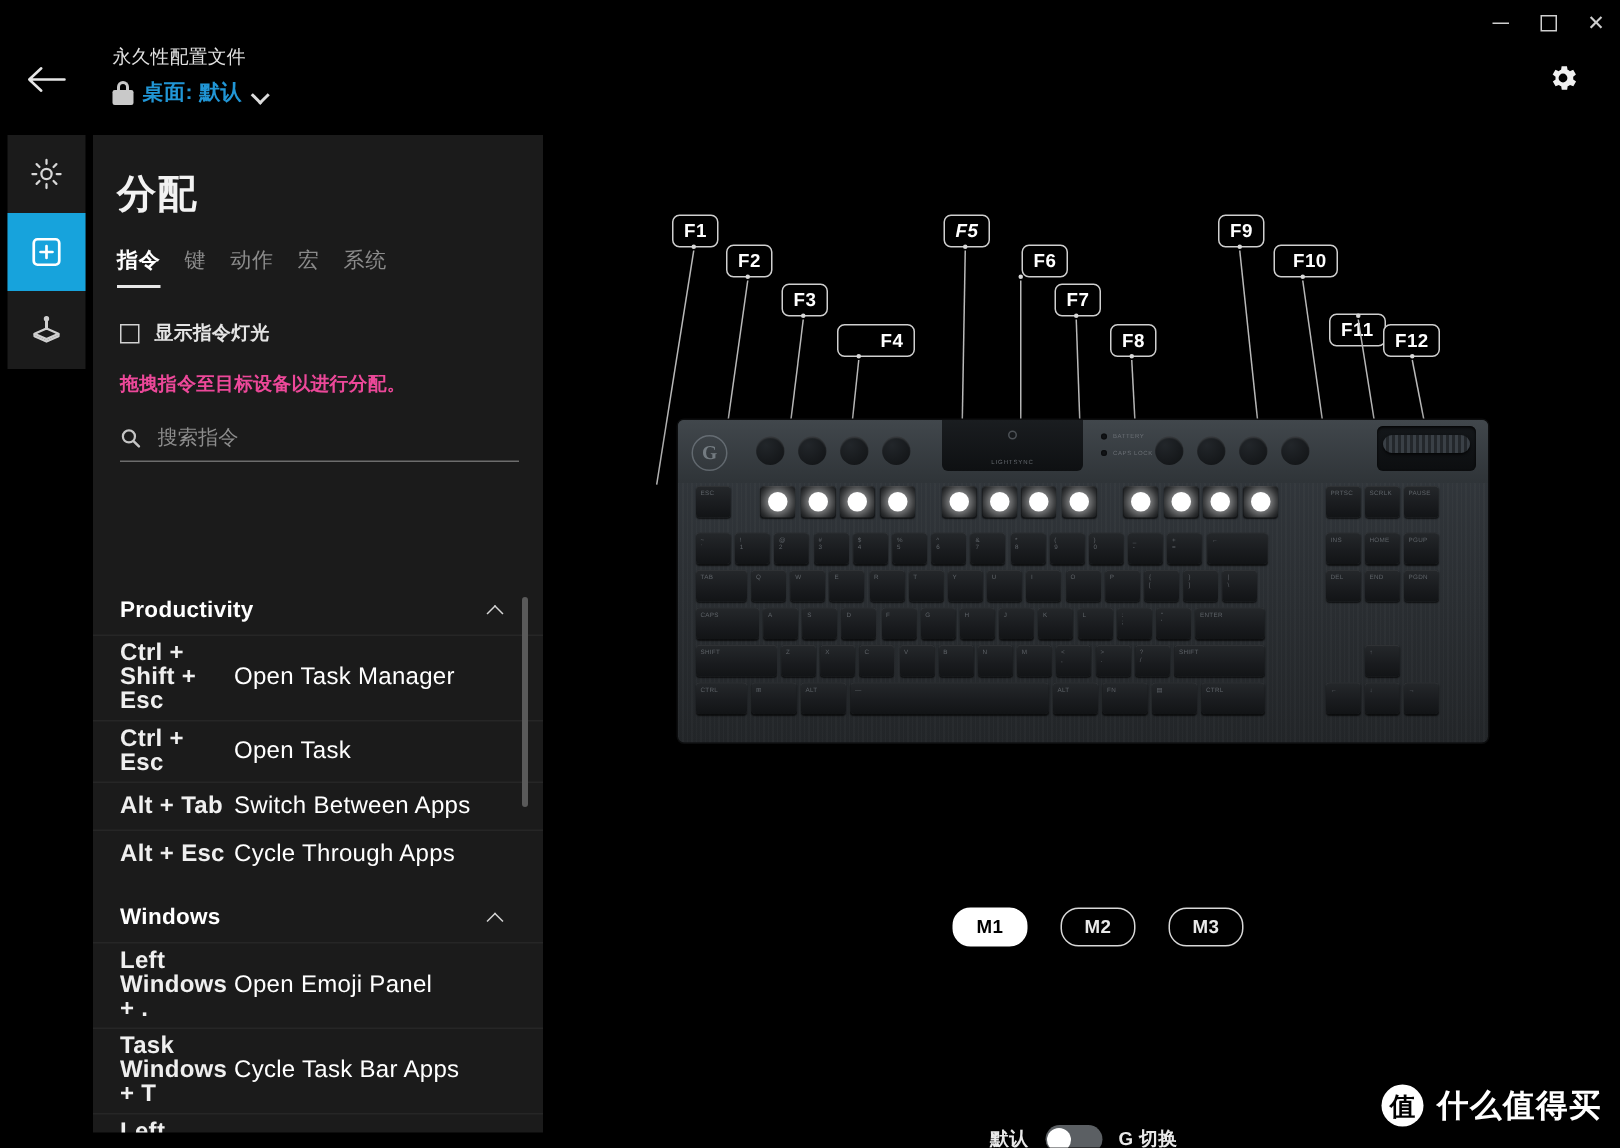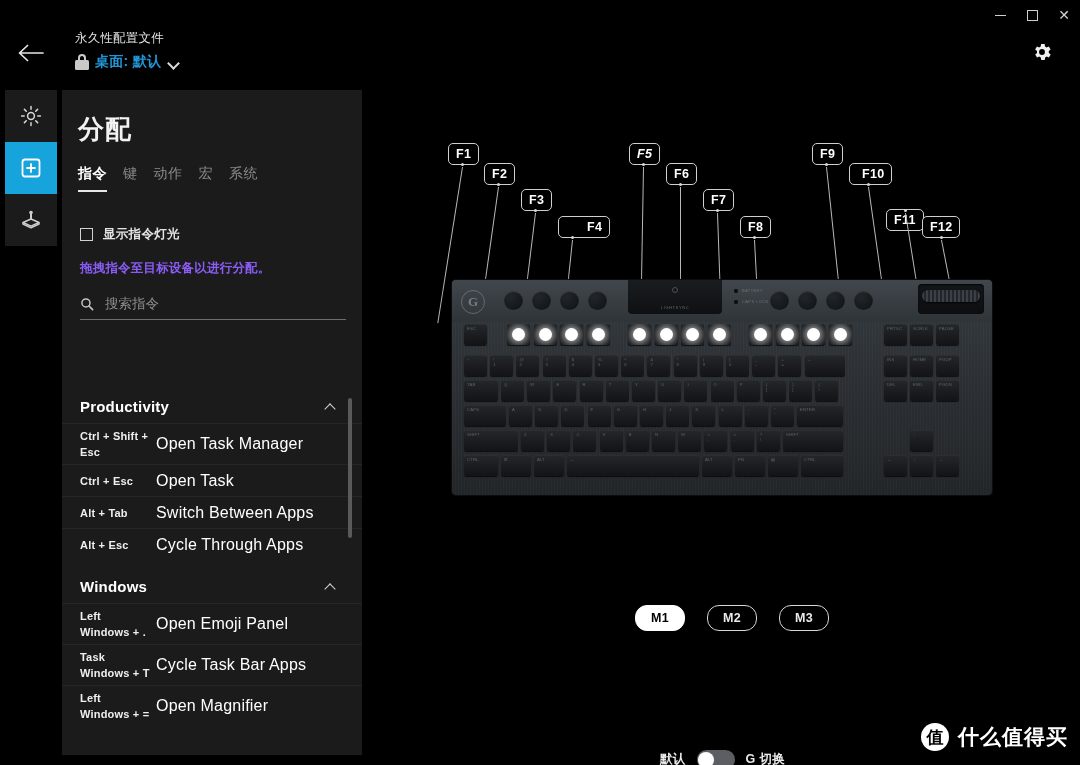--- a/index.html
+++ b/index.html
@@ -44,42 +44,42 @@
 
   
   .panel{position:absolute;left:62px;top:90px;width:300px;height:665px;
          background:#1b1b1b;box-sizing:border-box;overflow:hidden;}
   .panel-title{font-size:26px;font-weight:bold;color:#f2f2f2;margin:22px 0 0 16px;letter-spacing:1px;}
 
   .tabs{display:flex;gap:16px;margin:18px 0 0 16px;}
   .tab{font-size:14px;color:#8b8b8b;padding-bottom:7px;cursor:pointer;letter-spacing:.5px;}
   .tab.active{color:#ffffff;font-weight:bold;border-bottom:2px solid #e8e8e8;}
 
-  .chk-row{display:flex;align-items:center;gap:10px;margin:34px 0 0 18px;cursor:pointer;}
+  .chk-row{display:flex;align-items:center;gap:10px;margin:22px 0 0 18px;cursor:pointer;}
   .chk-box{width:13px;height:13px;border:1.6px solid #d2d2d2;box-sizing:border-box;}
   .chk-label{font-size:12.5px;color:#e4e4e4;font-weight:bold;letter-spacing:.3px;}
 
-  .hint{font-size:12.5px;color:#8b5cf6;margin:17px 0 0 18px;font-weight:bold;letter-spacing:.2px;}
+  .hint{font-size:12.5px;color:#ec4899;margin:17px 0 0 18px;font-weight:bold;letter-spacing:.2px;}
 
   .search{display:flex;align-items:center;gap:9px;margin:18px 16px 0 18px;
           border-bottom:1px solid #6d6d6d;padding-bottom:7px;}
   .search input{flex:1;background:transparent;border:none;outline:none;
           color:#d8d8d8;font-size:13.5px;font-family:"Liberation Sans",sans-serif;}
   .search input::placeholder{color:#8d8d8d;}
 
   .list{position:absolute;left:0;top:300px;width:300px;height:465px;overflow:hidden;}
   .grp-head{display:flex;align-items:center;justify-content:space-between;
             padding:8px 26px 8px 18px;cursor:pointer;}
   .grp-title{font-size:15px;font-weight:bold;color:#ffffff;letter-spacing:.2px;}
   .caret{width:11px;height:11px;position:relative;}
   .caret::before{content:"";position:absolute;left:1px;top:4px;width:7px;height:7px;
         border-left:1.6px solid #d6d6d6;border-top:1.6px solid #d6d6d6;transform:rotate(45deg);}
   .cmd-row{display:flex;align-items:center;border-top:1px solid #262626;
            padding:4px 16px 4px 18px;min-height:32px;box-sizing:border-box;cursor:grab;}
-  .cmd-keys{width:72px;flex:0 0 72px;font-size:11px;font-weight:bold;color:#efefef;line-height:16px;letter-spacing:.2px;}
+  .cmd-keys{width:72px;flex:0 0 72px;font-size:16px;font-weight:bold;color:#efefef;line-height:16px;letter-spacing:.2px;}
   .cmd-desc{flex:1;font-size:16px;color:#ffffff;line-height:16px;letter-spacing:.2px;padding-left:4px;}
   .scrollbar{position:absolute;right:10px;top:8px;width:4px;height:140px;background:#5a5a5a;border-radius:2px;cursor:pointer;}
 
   
   .stage{position:absolute;left:370px;top:90px;right:0;bottom:0;}
 
   .kb-wrap{position:absolute;left:82px;top:190px;width:540px;height:215px;}
   .kb-body{position:absolute;inset:0;border-radius:4px;
      background:
        linear-gradient(180deg,#3b4146 0%,#33383d 14%,#2b2f33 55%,#232629 100%);
@@ -293,21 +293,21 @@
       <div class="leader" style="left: 128px; top: 97px; height: 141px; transform: rotate(8deg);"></div>
       <div class="badge" style="left: 151px; top: 99px;">F3</div>
       <div class="leaderdot" style="left: 164px; top: 119px;"></div>
       <div class="leader" style="left: 165px; top: 123px; height: 117px; transform: rotate(7deg);"></div>
       <div class="badge" style="left: 188px; top: 126px; padding-left: 28px;">F4</div>
       <div class="leaderdot" style="left: 201px; top: 146px;"></div>
       <div class="leader" style="left: 202px; top: 150px; height: 92px; transform: rotate(6deg);"></div>
       <div class="badge" style="left: 259px; top: 53px; font-style: italic;">F5</div>
       <div class="leaderdot" style="left: 272px; top: 73px;"></div>
       <div class="leader" style="left: 273px; top: 77px; height: 158px; transform: rotate(1deg);"></div>
-      <div class="badge" style="left: 296px; top: 73px;">F6</div>
+      <div class="badge" style="left: 311px; top: 73px;">F6</div>
       <div class="leaderdot" style="left: 309px; top: 93px;"></div>
       <div class="leader" style="left: 310px; top: 97px; height: 139px; transform: rotate(0deg);"></div>
       <div class="badge" style="left: 333px; top: 99px;">F7</div>
       <div class="leaderdot" style="left: 346px; top: 119px;"></div>
       <div class="leader" style="left: 347px; top: 123px; height: 115px; transform: rotate(-2deg);"></div>
       <div class="badge" style="left: 370px; top: 126px;">F8</div>
       <div class="leaderdot" style="left: 383px; top: 146px;"></div>
       <div class="leader" style="left: 384px; top: 150px; height: 90px; transform: rotate(-3deg);"></div>
       <div class="badge" style="left: 442px; top: 53px;">F9</div>
       <div class="leaderdot" style="left: 455px; top: 73px;"></div>

